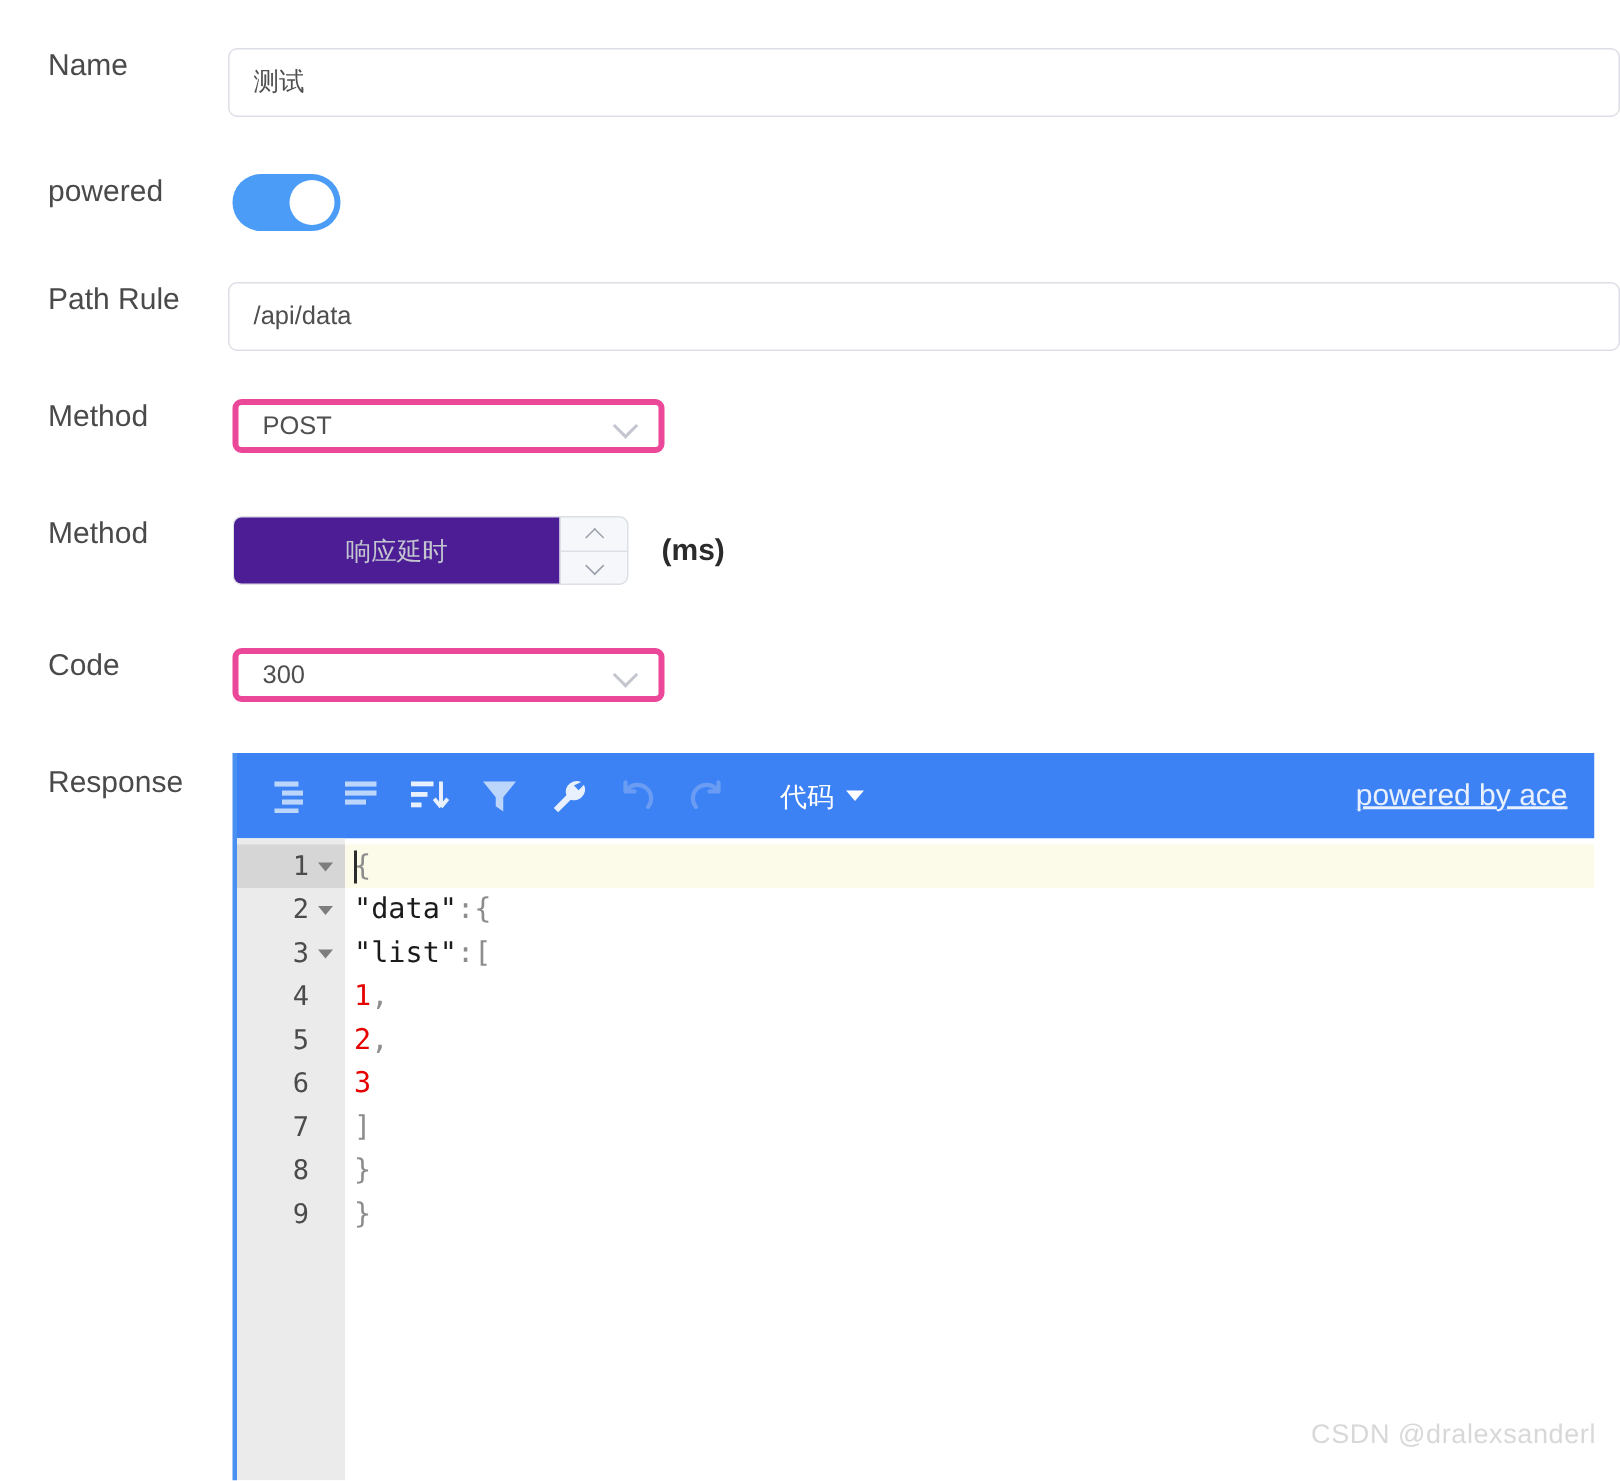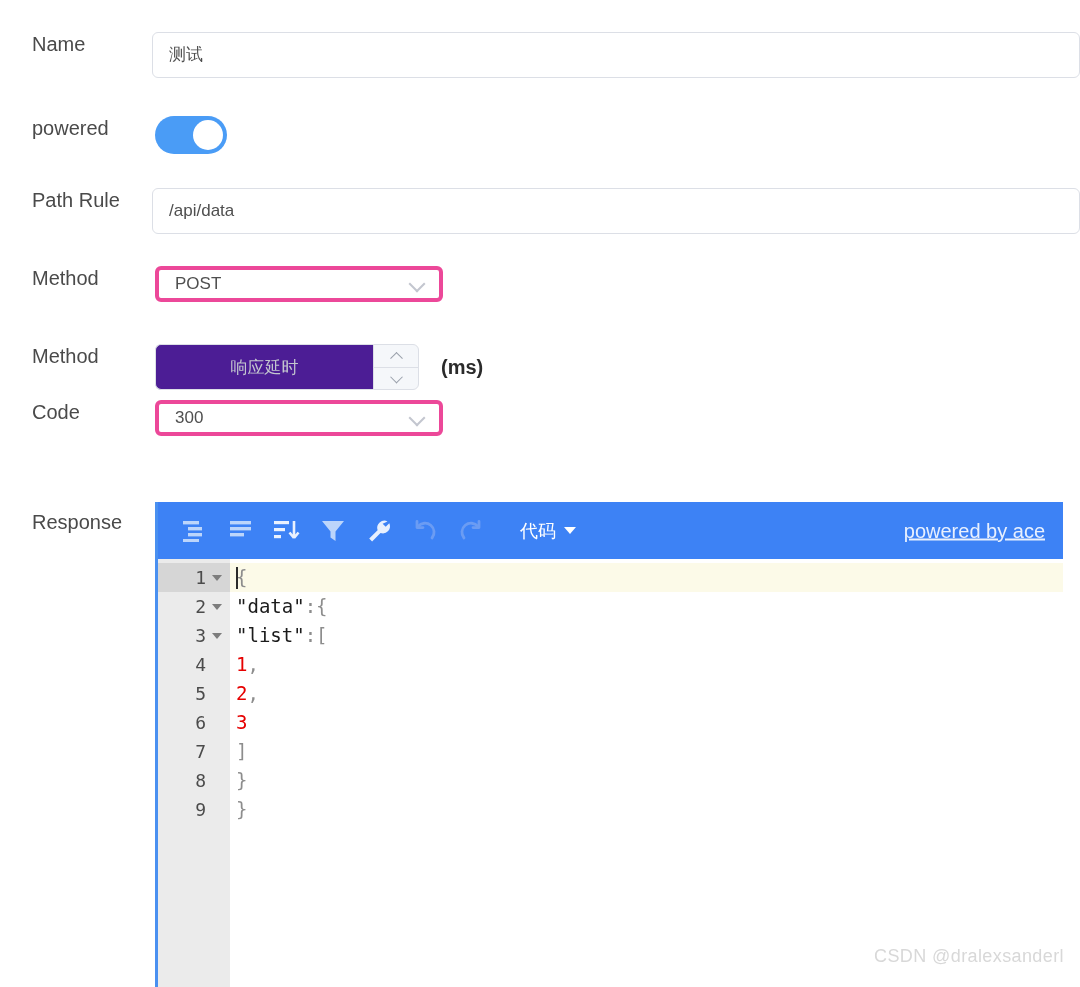--- a/index.html
+++ b/index.html
@@ -315,21 +315,21 @@
             <i></i>
           </div>
         <div class="spin-btn spin-down">
             <i></i>
           </div>
       </div>
       <div class="ms-label">(ms)</div>
     </div>
   </div>
 
-  <div class="row" style="top:400px;">
+  <div class="row" style="top:432px;">
     <div class="label">Code</div>
     <div class="select">
       <span class="sel-value">300</span>
       <span class="chev"></span>
     </div>
   </div>
 
   <div class="row" style="top:510px;">
     <div class="label">Response</div>
   </div>

